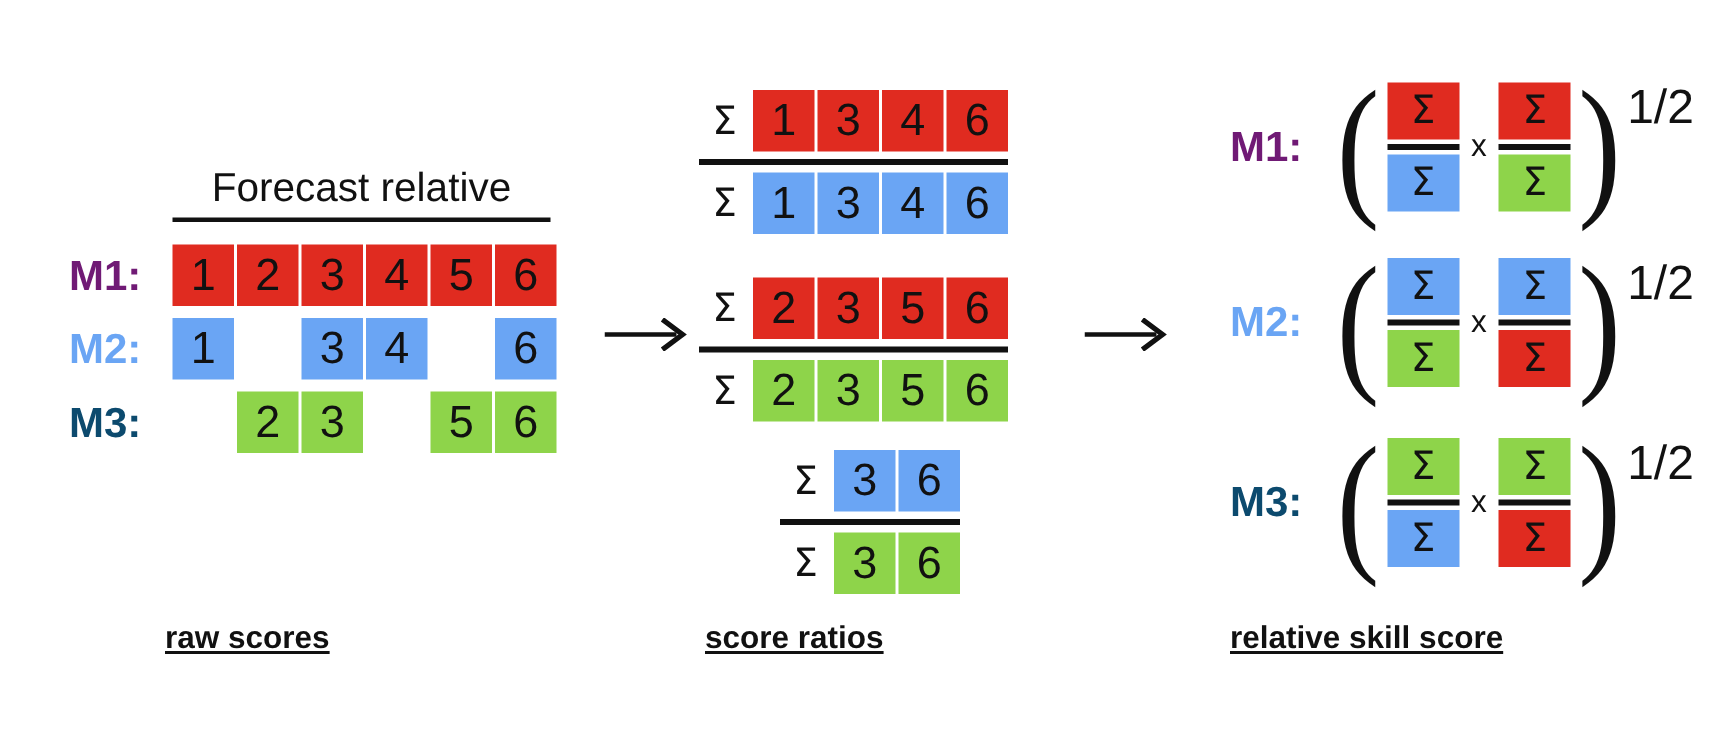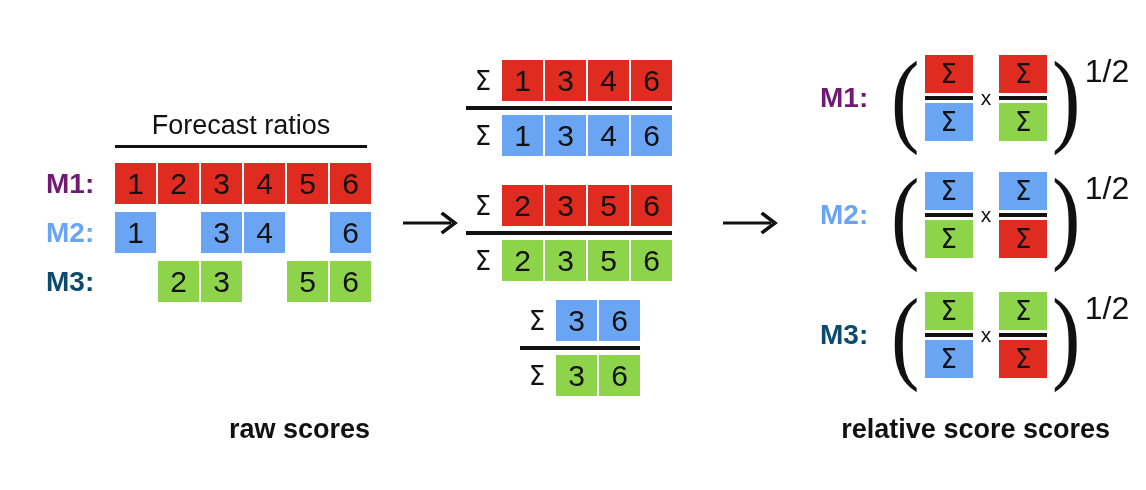--- a/index.html
+++ b/index.html
@@ -194,37 +194,38 @@
     font-size: 32px;
     color: #111111;
     align-self: flex-start;
     margin-top: -2px;
     margin-left: 1px;
   }
 
   
   .caption {
     position: absolute;
-    font-size: 27px;
+    font-size: 21px;
     font-weight: bold;
     color: #111111;
     white-space: nowrap;
-    text-align: right;
+    text-align: left;
+    text-decoration: underline;
   }
   #caption-0 { left: 110px; top: 414px; width: 260px; }
   #caption-1 { left: 470px; top: 414px; width: 260px; }
   #caption-2 { left: 820px; top: 414px; width: 290px; }
 </style>
 </head>
 <body>
 
 <div class="stage">
 
   <div id="panel-raw">
-    <div class="forecast-header">Forecast ratios</div>
+    <div class="forecast-header">Forecast relative</div>
 
     <div class="raw-row" id="raw-row-0">
       <span class="rowlabel lbl-red">M1:</span>
       <span class="cell c-red">1</span>
       <span class="cell c-red">2</span>
       <span class="cell c-red">3</span>
       <span class="cell c-red">4</span>
       <span class="cell c-red">5</span>
       <span class="cell c-red">6</span>
     </div>
@@ -374,15 +375,16 @@
           <span class="frac-bar"></span>
           <span class="sigbox c-red">Σ</span>
         </span>
       </span>
       <span class="paren paren-r">)</span>
       <span class="expo">1/2</span>
     </div>
   </div>
 
   <div class="caption" id="caption-0">raw scores</div>
-  <div class="caption" id="caption-2">relative score scores</div>
+  <div class="caption" id="caption-1">score ratios</div>
+  <div class="caption" id="caption-2">relative skill score</div>
 
 </div>
 
 </body></html>

